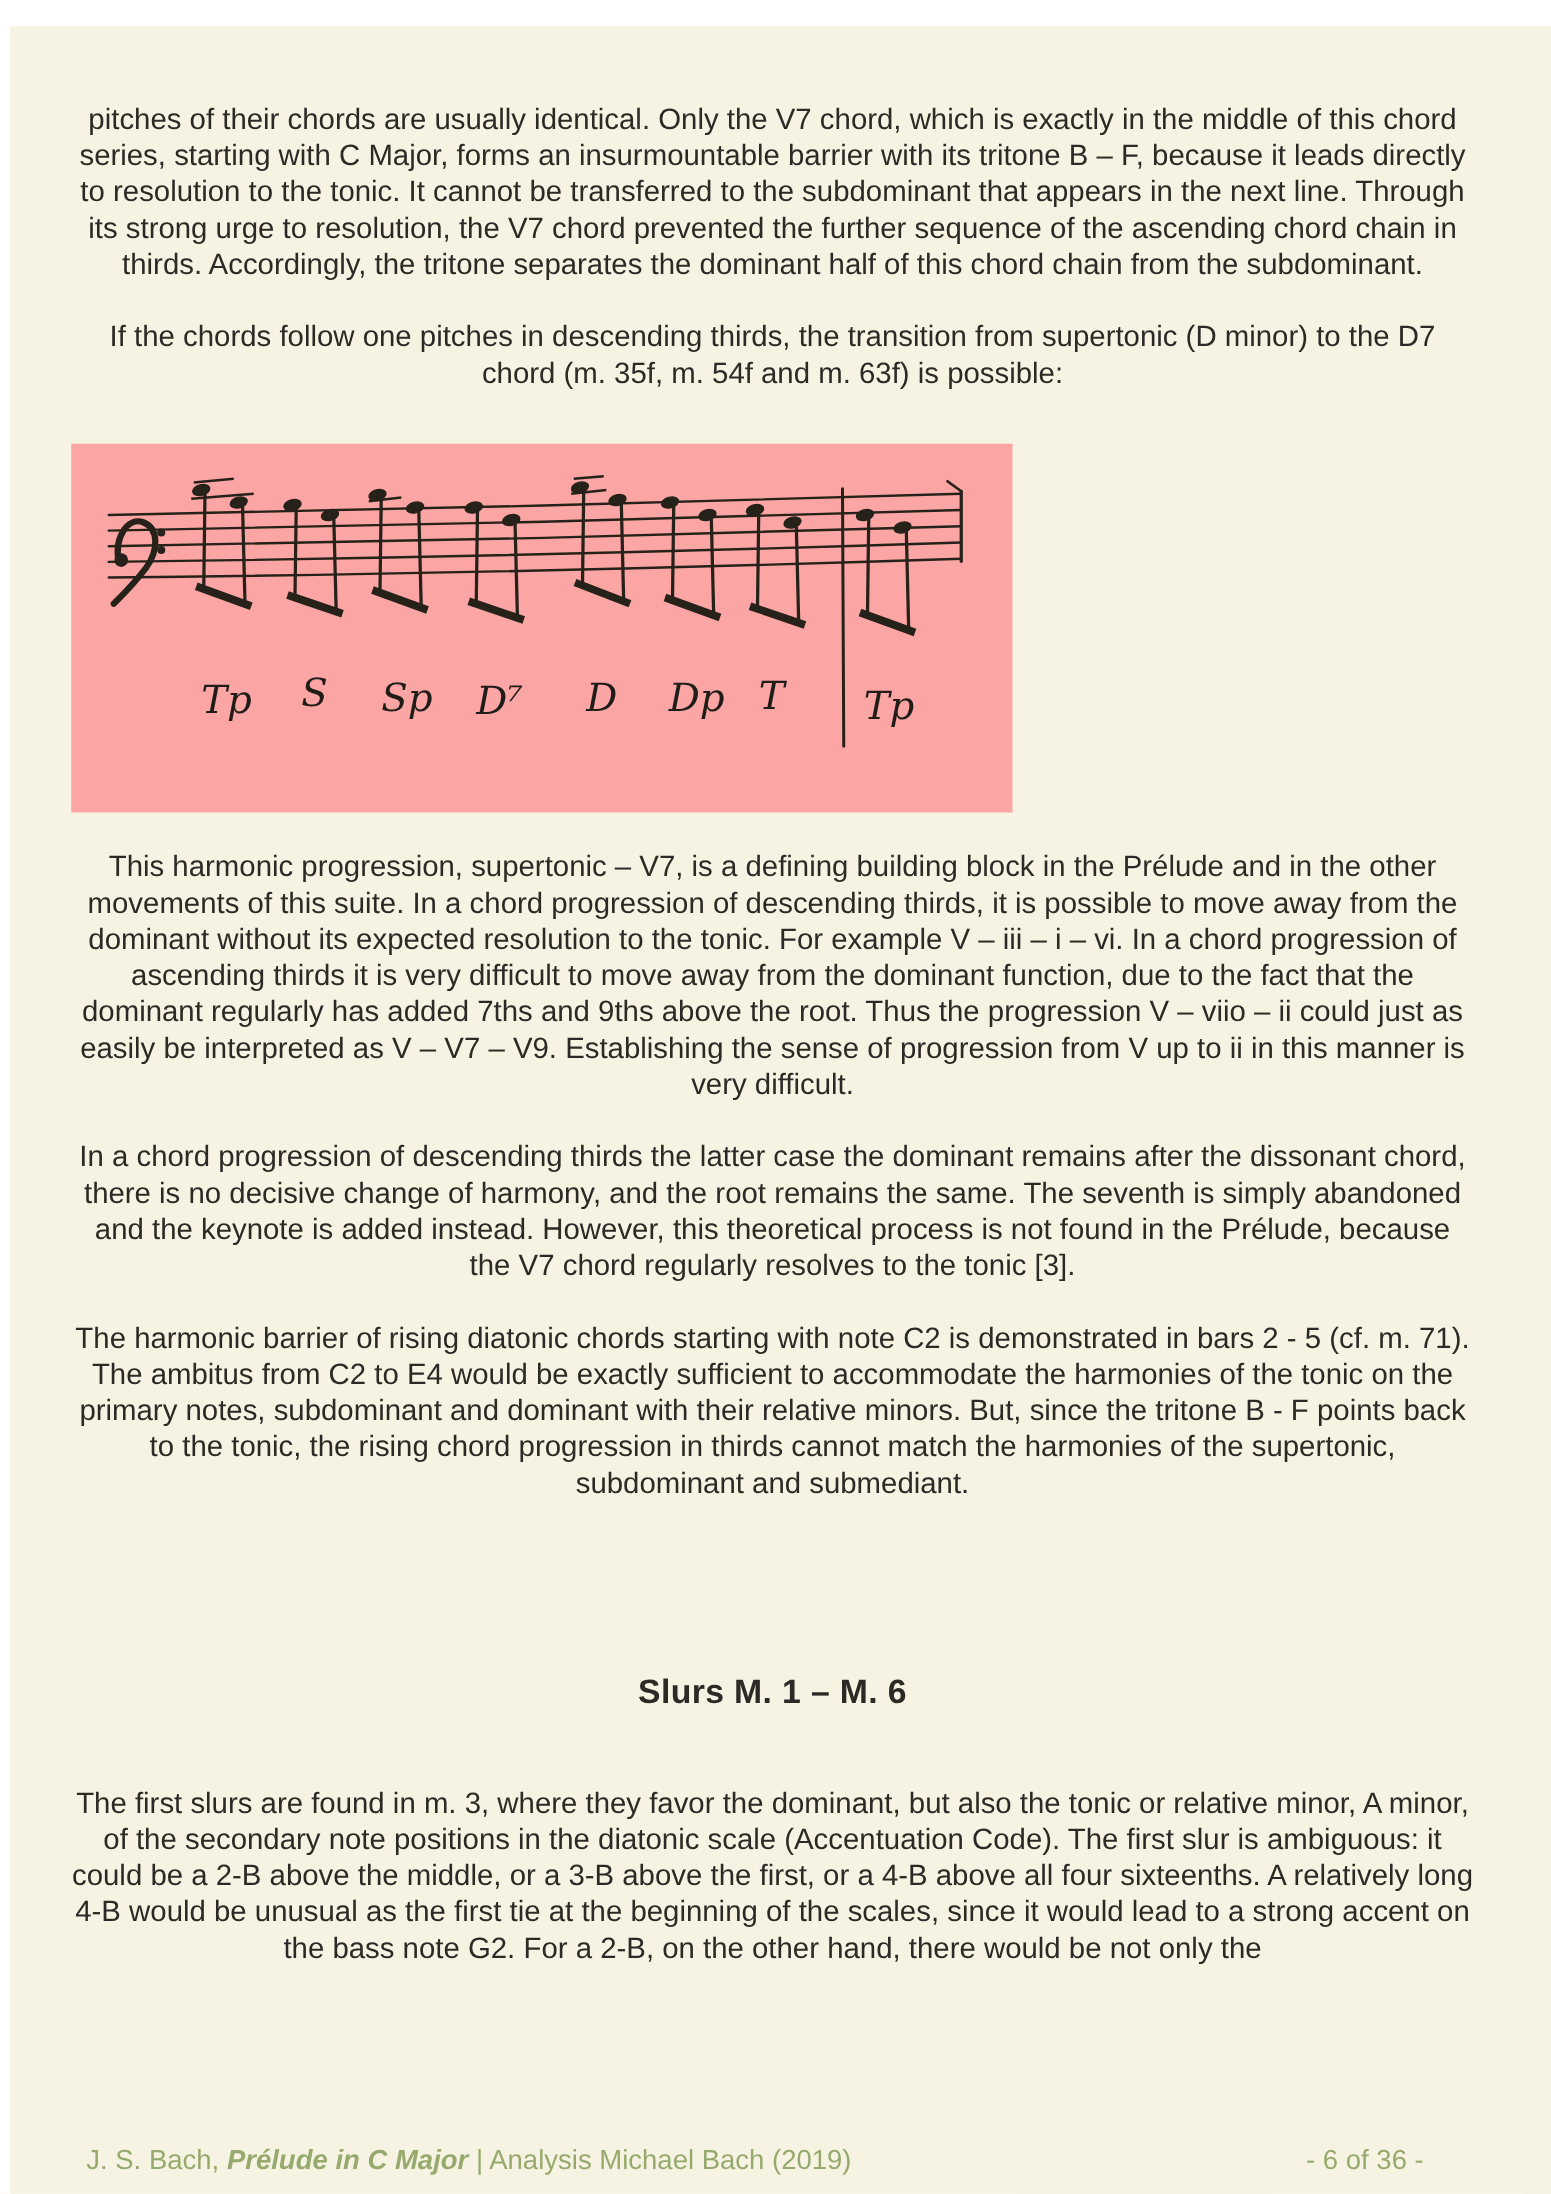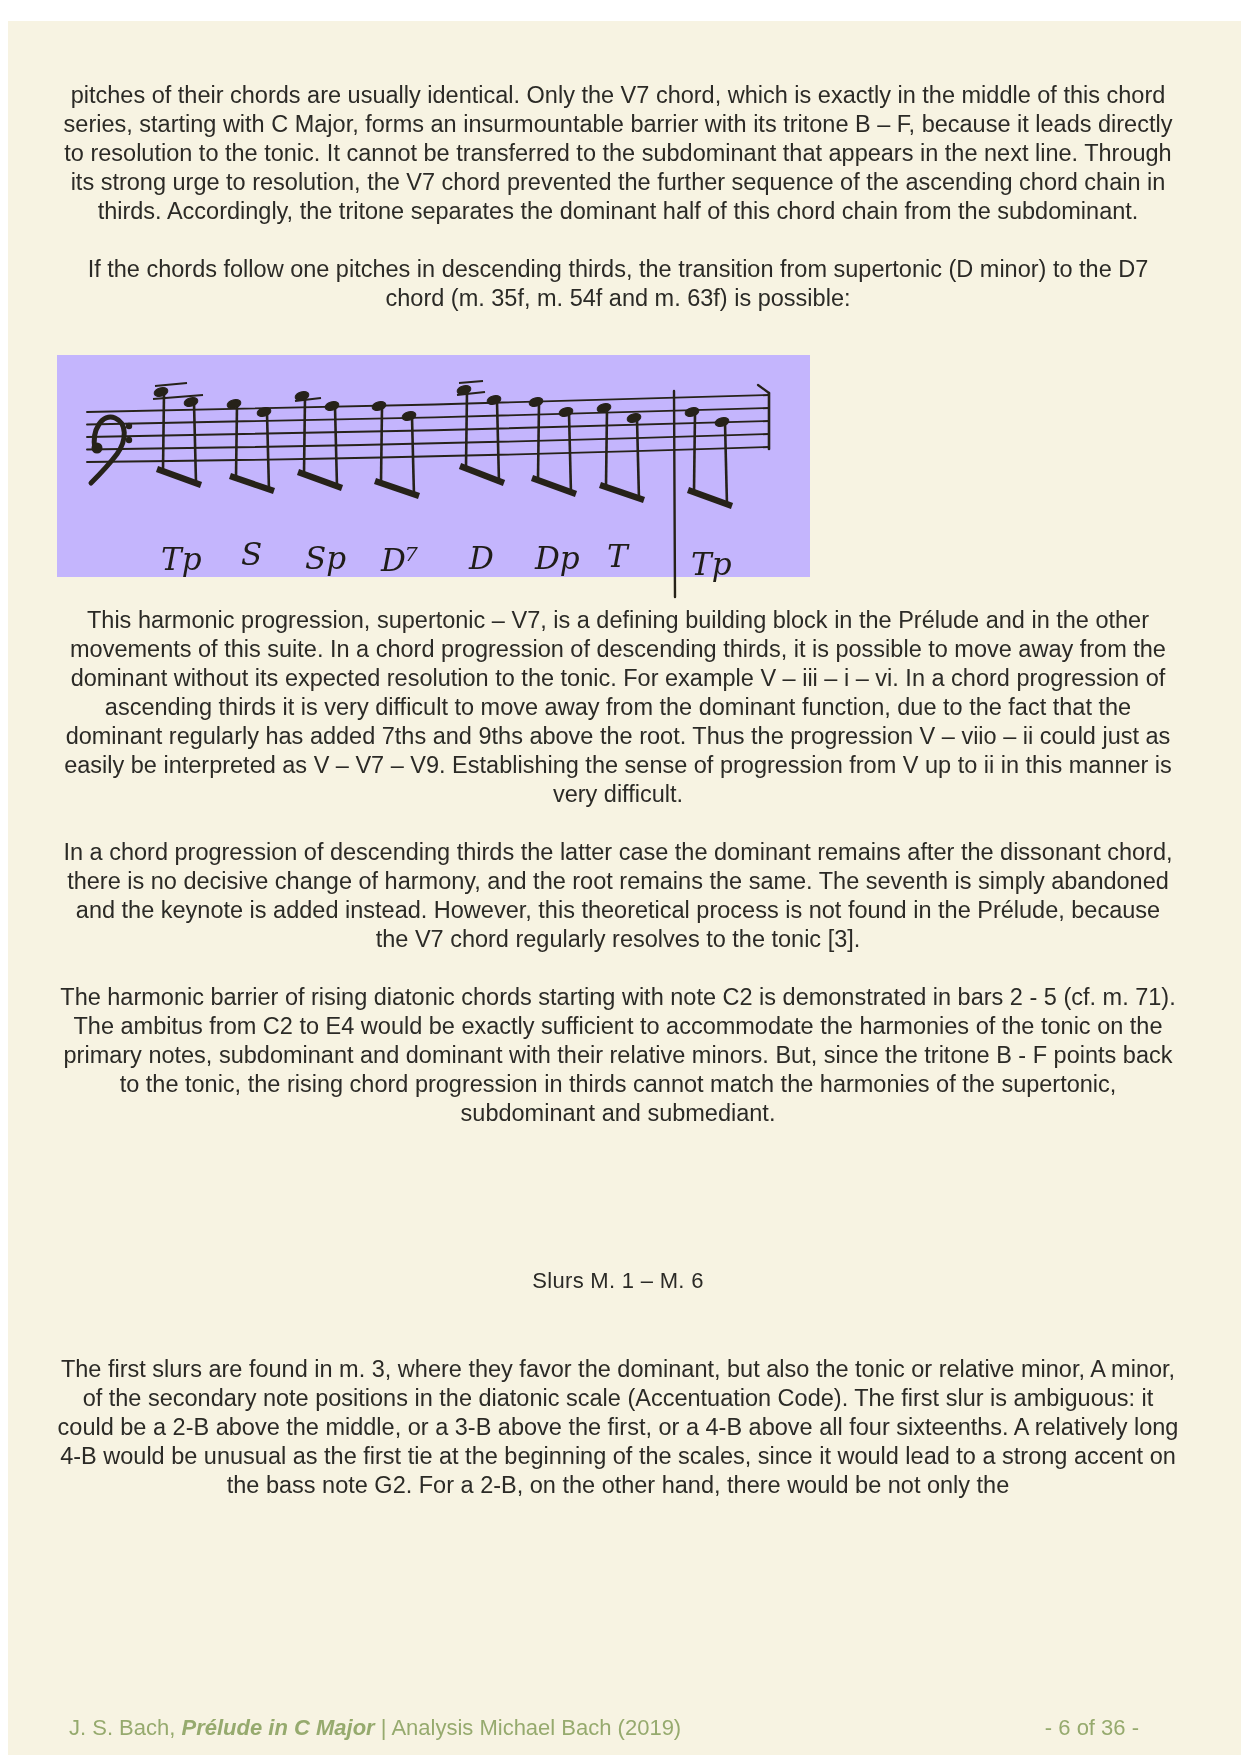--- a/index.html
+++ b/index.html
@@ -17,23 +17,23 @@
     box-sizing: border-box;
     padding: 60px 0 0 49px;
     color: #2b2a26;
     text-align: center;
   }
   .content { width: 1122px; font-size: 23.5px; line-height: 29px; }
   p.body-par { margin: 29px 0 0 0; }
   p.first { margin-top: 0; }
   .example-row { display: flex; margin-top: 42px; }
   .example-label { width: 190px; padding-top: 92px; flex: none; }
-  .figure { width: 753px; height: 222px; background: #c4b5fd; flex: none; }
+  .figure { width: 753px; height: 295px; background: #fca5a5; flex: none; }
   .para-after-figure { margin-top: 40px; }
-  h2.section-heading { font-size: 22px; line-height: 29px; margin: 138px 0 0 0; font-weight: normal; letter-spacing: 0.3px; }
+  h2.section-heading { font-size: 27px; line-height: 29px; margin: 138px 0 0 0; font-weight: bold; letter-spacing: 0.3px; }
   p.after-heading { margin-top: 60px; }
   .footer {
     position: absolute; left: 55px; top: 1694px; width: 1122px;
     display: flex; justify-content: space-between;
     font-size: 22px; line-height: 26px; color: #96aa6e;
   }
   .footer .left { padding-left: 6px; }
   .footer .title { font-weight: bold; font-style: italic; }
   .footer .right { padding-right: 46px; }
   .fig-label { font-family: "DejaVu Serif", serif; font-style: italic; font-size: 31px; fill: #201d18; }

